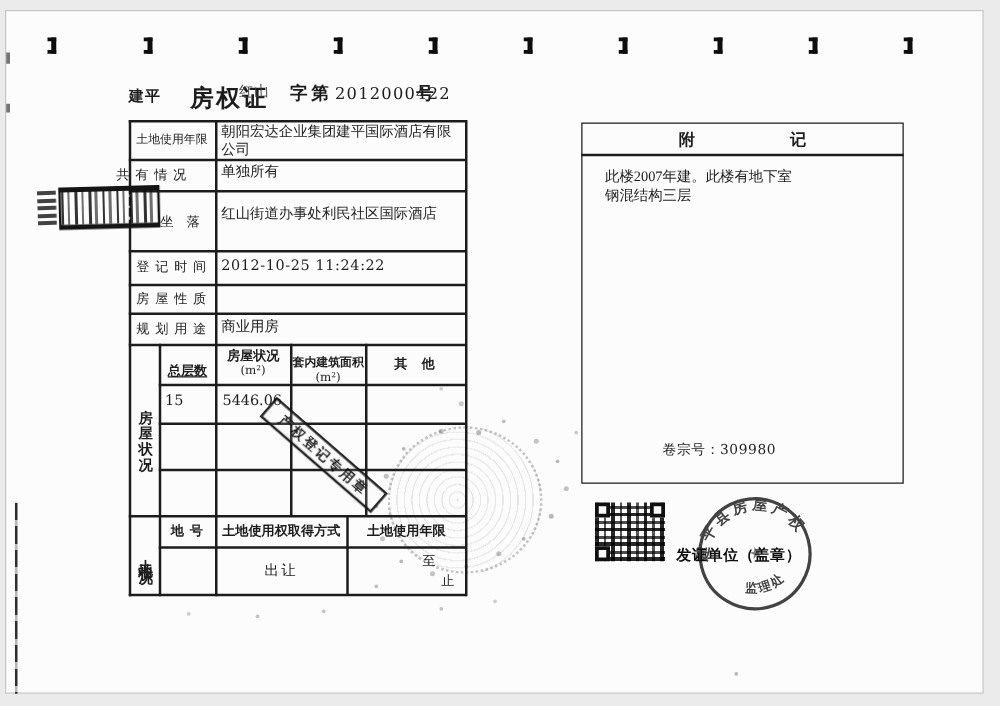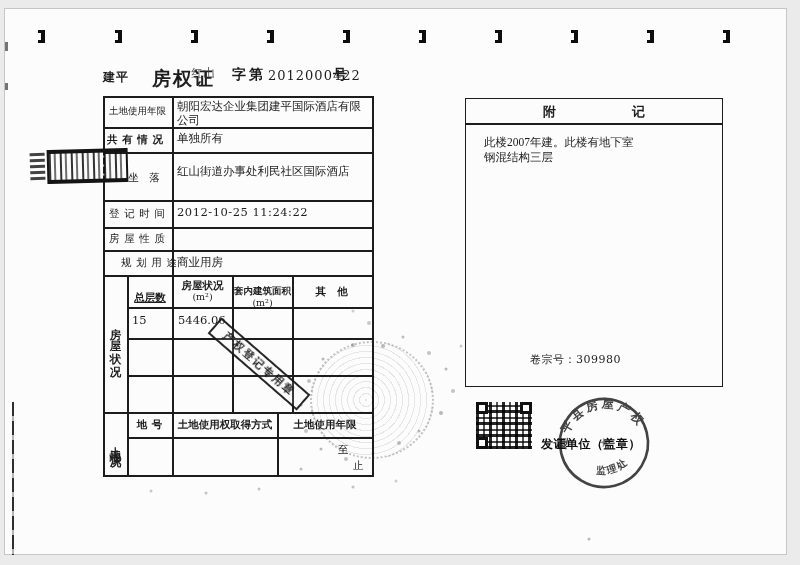--- a/index.html
+++ b/index.html
@@ -162,25 +162,25 @@
     <div class="ln" style="left:103px;top:96px;width:1.5px;height:381px"></div>
     <div class="ln" style="left:372px;top:96px;width:1.5px;height:381px"></div>
     <div class="ln" style="left:172px;top:96px;width:1.5px;height:381px"></div>
     <div class="ln" style="left:127px;top:275px;width:1.5px;height:202px"></div>
     <div class="ln" style="left:232px;top:275px;width:1.5px;height:138px"></div>
     <div class="ln" style="left:292px;top:275px;width:1.5px;height:138px"></div>
     <div class="ln" style="left:277px;top:412px;width:1.5px;height:64px"></div>
   </div>
 
   <div class="lbl" style="left:103px;top:96px;width:69px;height:31px;font-size:9.5px;letter-spacing:0;">土地使用年限</div>
-  <div class="lbl" style="left:101px;top:127px;width:69px;height:25px;font-weight:bold;">共 有 情 况</div>
+  <div class="lbl" style="left:87px;top:127px;width:69px;height:25px;">共 有 情 况</div>
   <div class="lbl" style="left:120px;top:168px;width:52px;height:20px;letter-spacing:4px;text-align:center;">坐 落</div>
   <div class="lbl" style="left:103px;top:200px;width:69px;height:27px;">登 记 时 间</div>
   <div class="lbl" style="left:103px;top:227px;width:69px;height:23px;">房 屋 性 质</div>
-  <div class="lbl" style="left:103px;top:250px;width:69px;height:25px;padding-left:12px;">规 划 用 途</div>
+  <div class="lbl" style="left:103px;top:250px;width:69px;height:25px;">规 划 用 途</div>
 
   <div class="val" style="left:177px;top:100px;width:190px;">朝阳宏达企业集团建平国际酒店有限公司</div>
   <div class="val" style="left:177px;top:132px;">单独所有</div>
   <div class="val" style="left:177px;top:165px;">红山街道办事处利民社区国际酒店</div>
   <div class="val num" style="left:177px;top:206px;letter-spacing:.5px;">2012-10-25 11:24:22</div>
   <div class="val" style="left:177px;top:233px;"></div>
   <div class="val" style="left:177px;top:256px;">商业用房</div>
 
   <div class="vside" style="left:104px;top:277px;width:22px;height:133px;">房屋状况</div>
   <div class="hh" style="left:128px;top:275px;width:44px;height:44px;text-decoration:underline;">
@@ -200,20 +200,21 @@
   <div class="val num" style="left:132px;top:314px;">15</div>
   <div class="val num" style="left:178px;top:314px;">5446.06</div>
   <div class="val" style="left:238px;top:314px;"></div>
   <div class="val" style="left:298px;top:314px;"></div>
 
   <div class="vside" style="left:104px;top:413px;width:22px;height:62px;letter-spacing:3px;">土地状况</div>
   <div class="lbl" style="left:128px;top:412px;width:44px;height:25px;font-weight:bold;border-radius:11px;">地 号</div>
   <div class="lbl" style="left:173px;top:412px;width:104px;height:25px;font-weight:bold;font-size:10.5px;letter-spacing:0;">土地使用权取得方式</div>
   <div class="lbl" style="left:278px;top:412px;width:94px;height:25px;font-weight:bold;font-size:10.5px;letter-spacing:0;">土地使用年限</div>
   <div class="lbl" style="left:128px;top:437px;width:44px;height:38px;"></div>
+  <div class="lbl" style="left:173px;top:437px;width:104px;height:38px;font-size:11.5px;letter-spacing:2px;">出让</div>
   <div class="val" style="left:338px;top:443px;font-size:10.5px;">至</div>
   <div class="val" style="left:353px;top:459px;font-size:10.5px;">止</div>
 
   <div class="remark-box"></div>
   <div class="remark-header">附记</div>
   <div class="remark-divider"></div>
   <div class="remark-body">
     <div>此楼2007年建。此楼有地下室</div>
     <div>钢混结构三层</div>
   </div>

